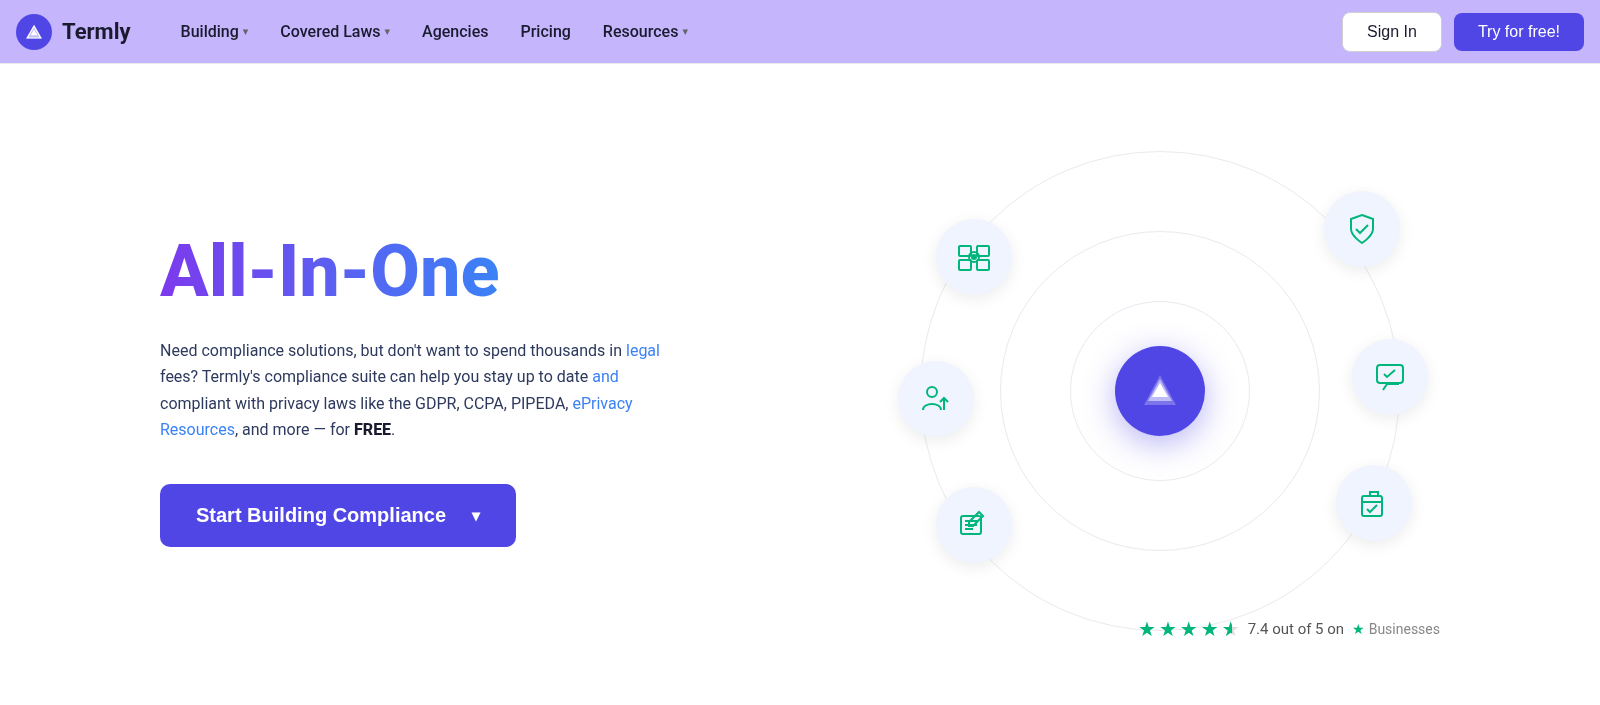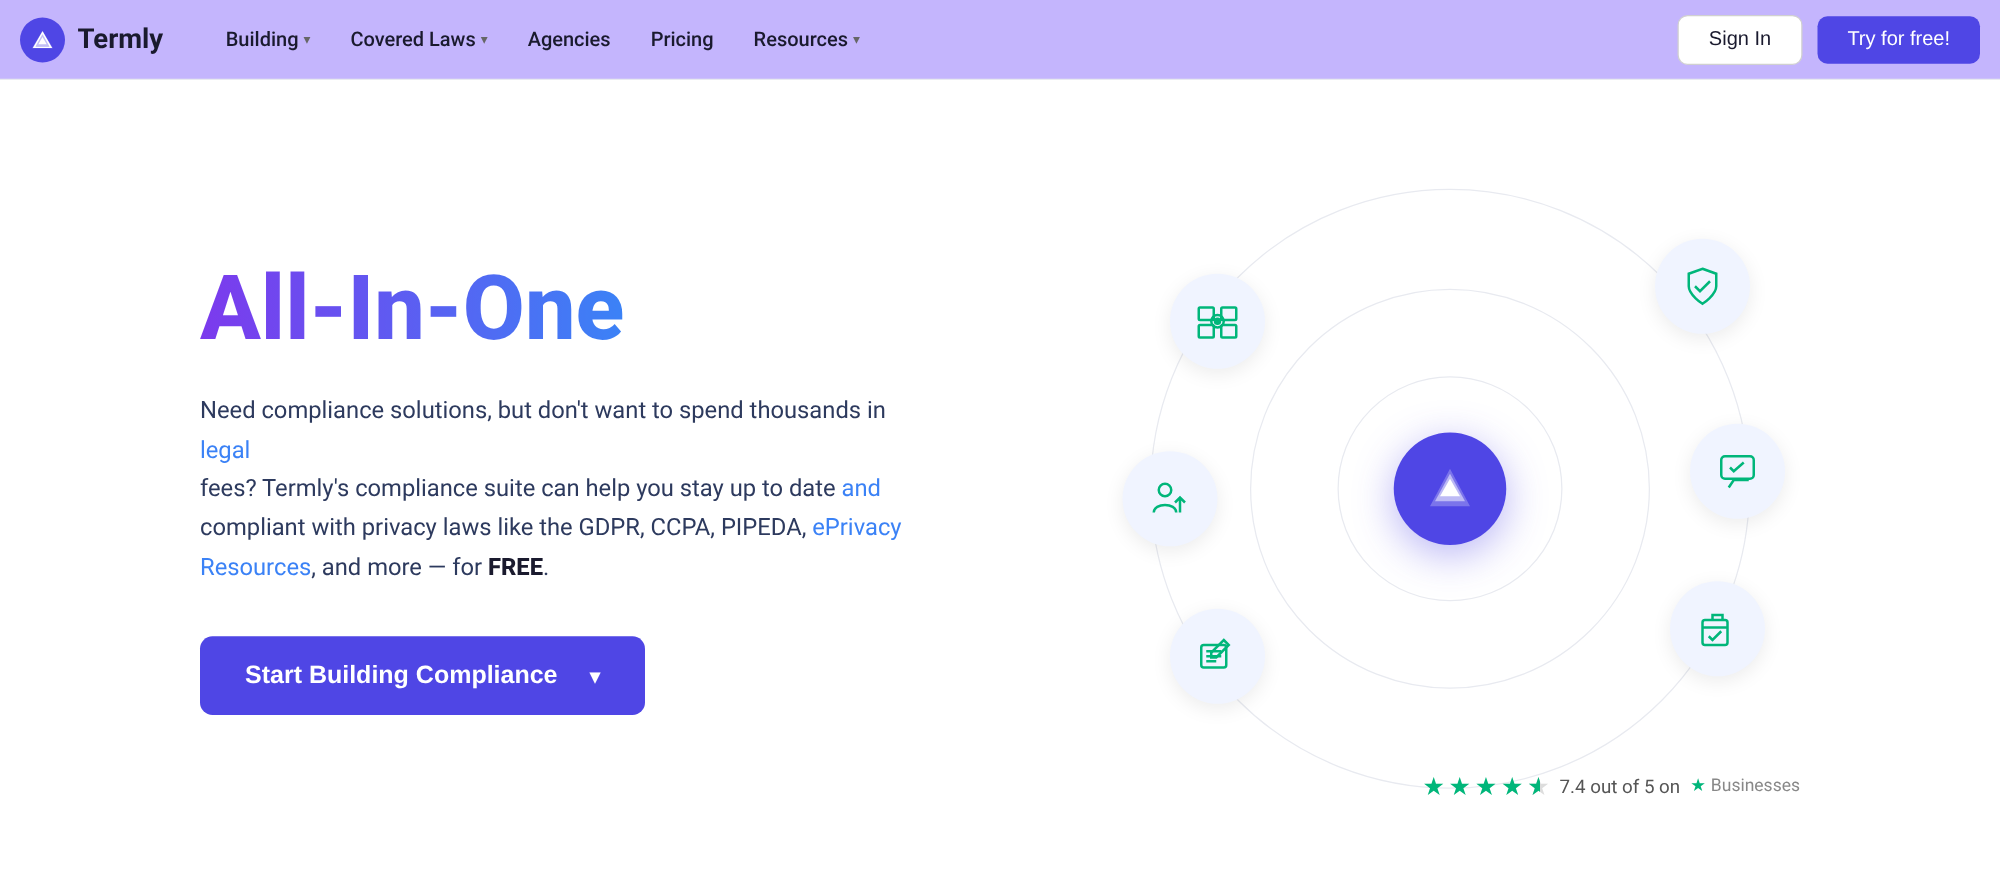--- a/index.html
+++ b/index.html
@@ -40,21 +40,21 @@
     
     .main { display: flex; align-items: center; padding: 60px 120px 40px 160px; min-height: 633px; position: relative; overflow: hidden; }
 
     
     .left { flex: 0 0 680px; }
     .headline { font-size: 72px; font-weight: 800; line-height: 1.05; color: #1a1a2e; margin-bottom: 28px; }
     .headline .gradient-text {
       background: linear-gradient(90deg, #7c3aed, #3b82f6);
       -webkit-background-clip: text; -webkit-text-fill-color: transparent;
     }
-    .subtext { font-size: 19px; color: #2d3a5e; line-height: 1.65; max-width: 580px; margin-bottom: 40px; }
+    .subtext { font-size: 16px; color: #2d3a5e; line-height: 1.65; max-width: 580px; margin-bottom: 40px; }
     .subtext a { color: #3b82f6; text-decoration: none; }
     .subtext strong { color: #1a1a2e; font-weight: 800; }
     .cta-btn {
       display: inline-flex; align-items: center; gap: 26px;
       padding: 20px 36px; background: #4f46e5; border-radius: 10px;
       font-size: 20px; font-weight: 700; color: #fff; cursor: pointer;
       border: none;
     }
     .cta-btn .caret { font-size: 16px; }
 

